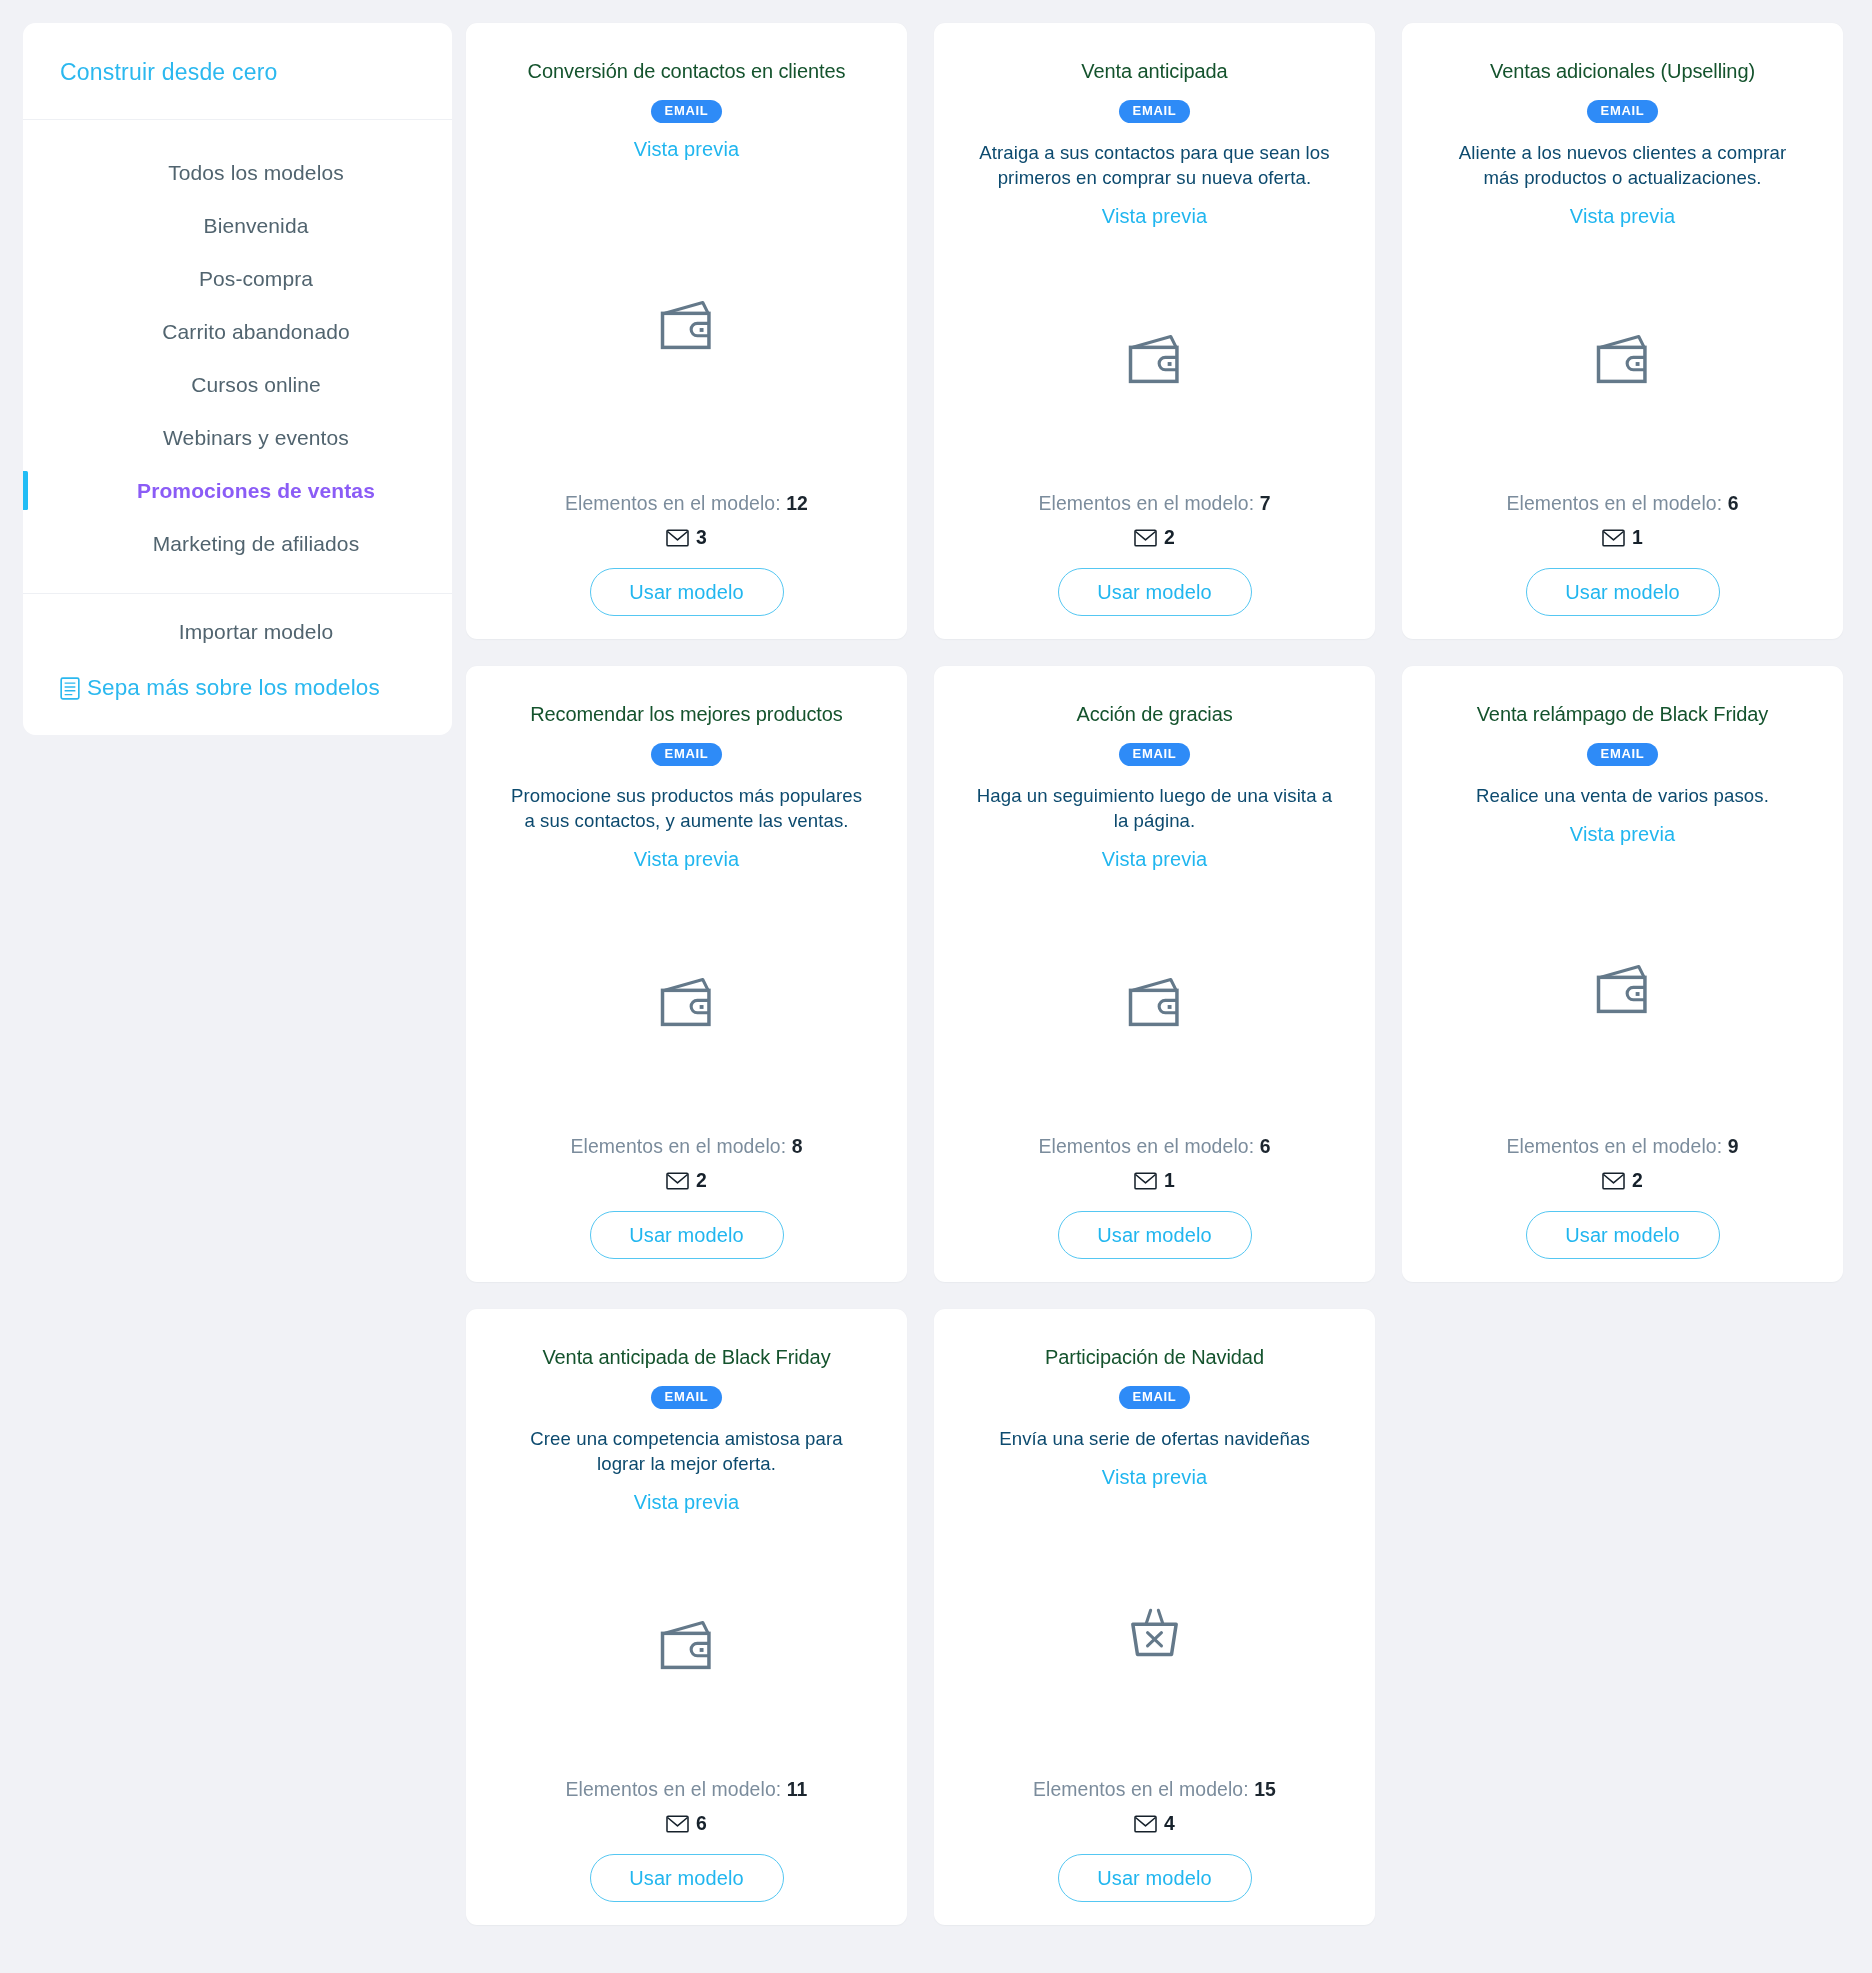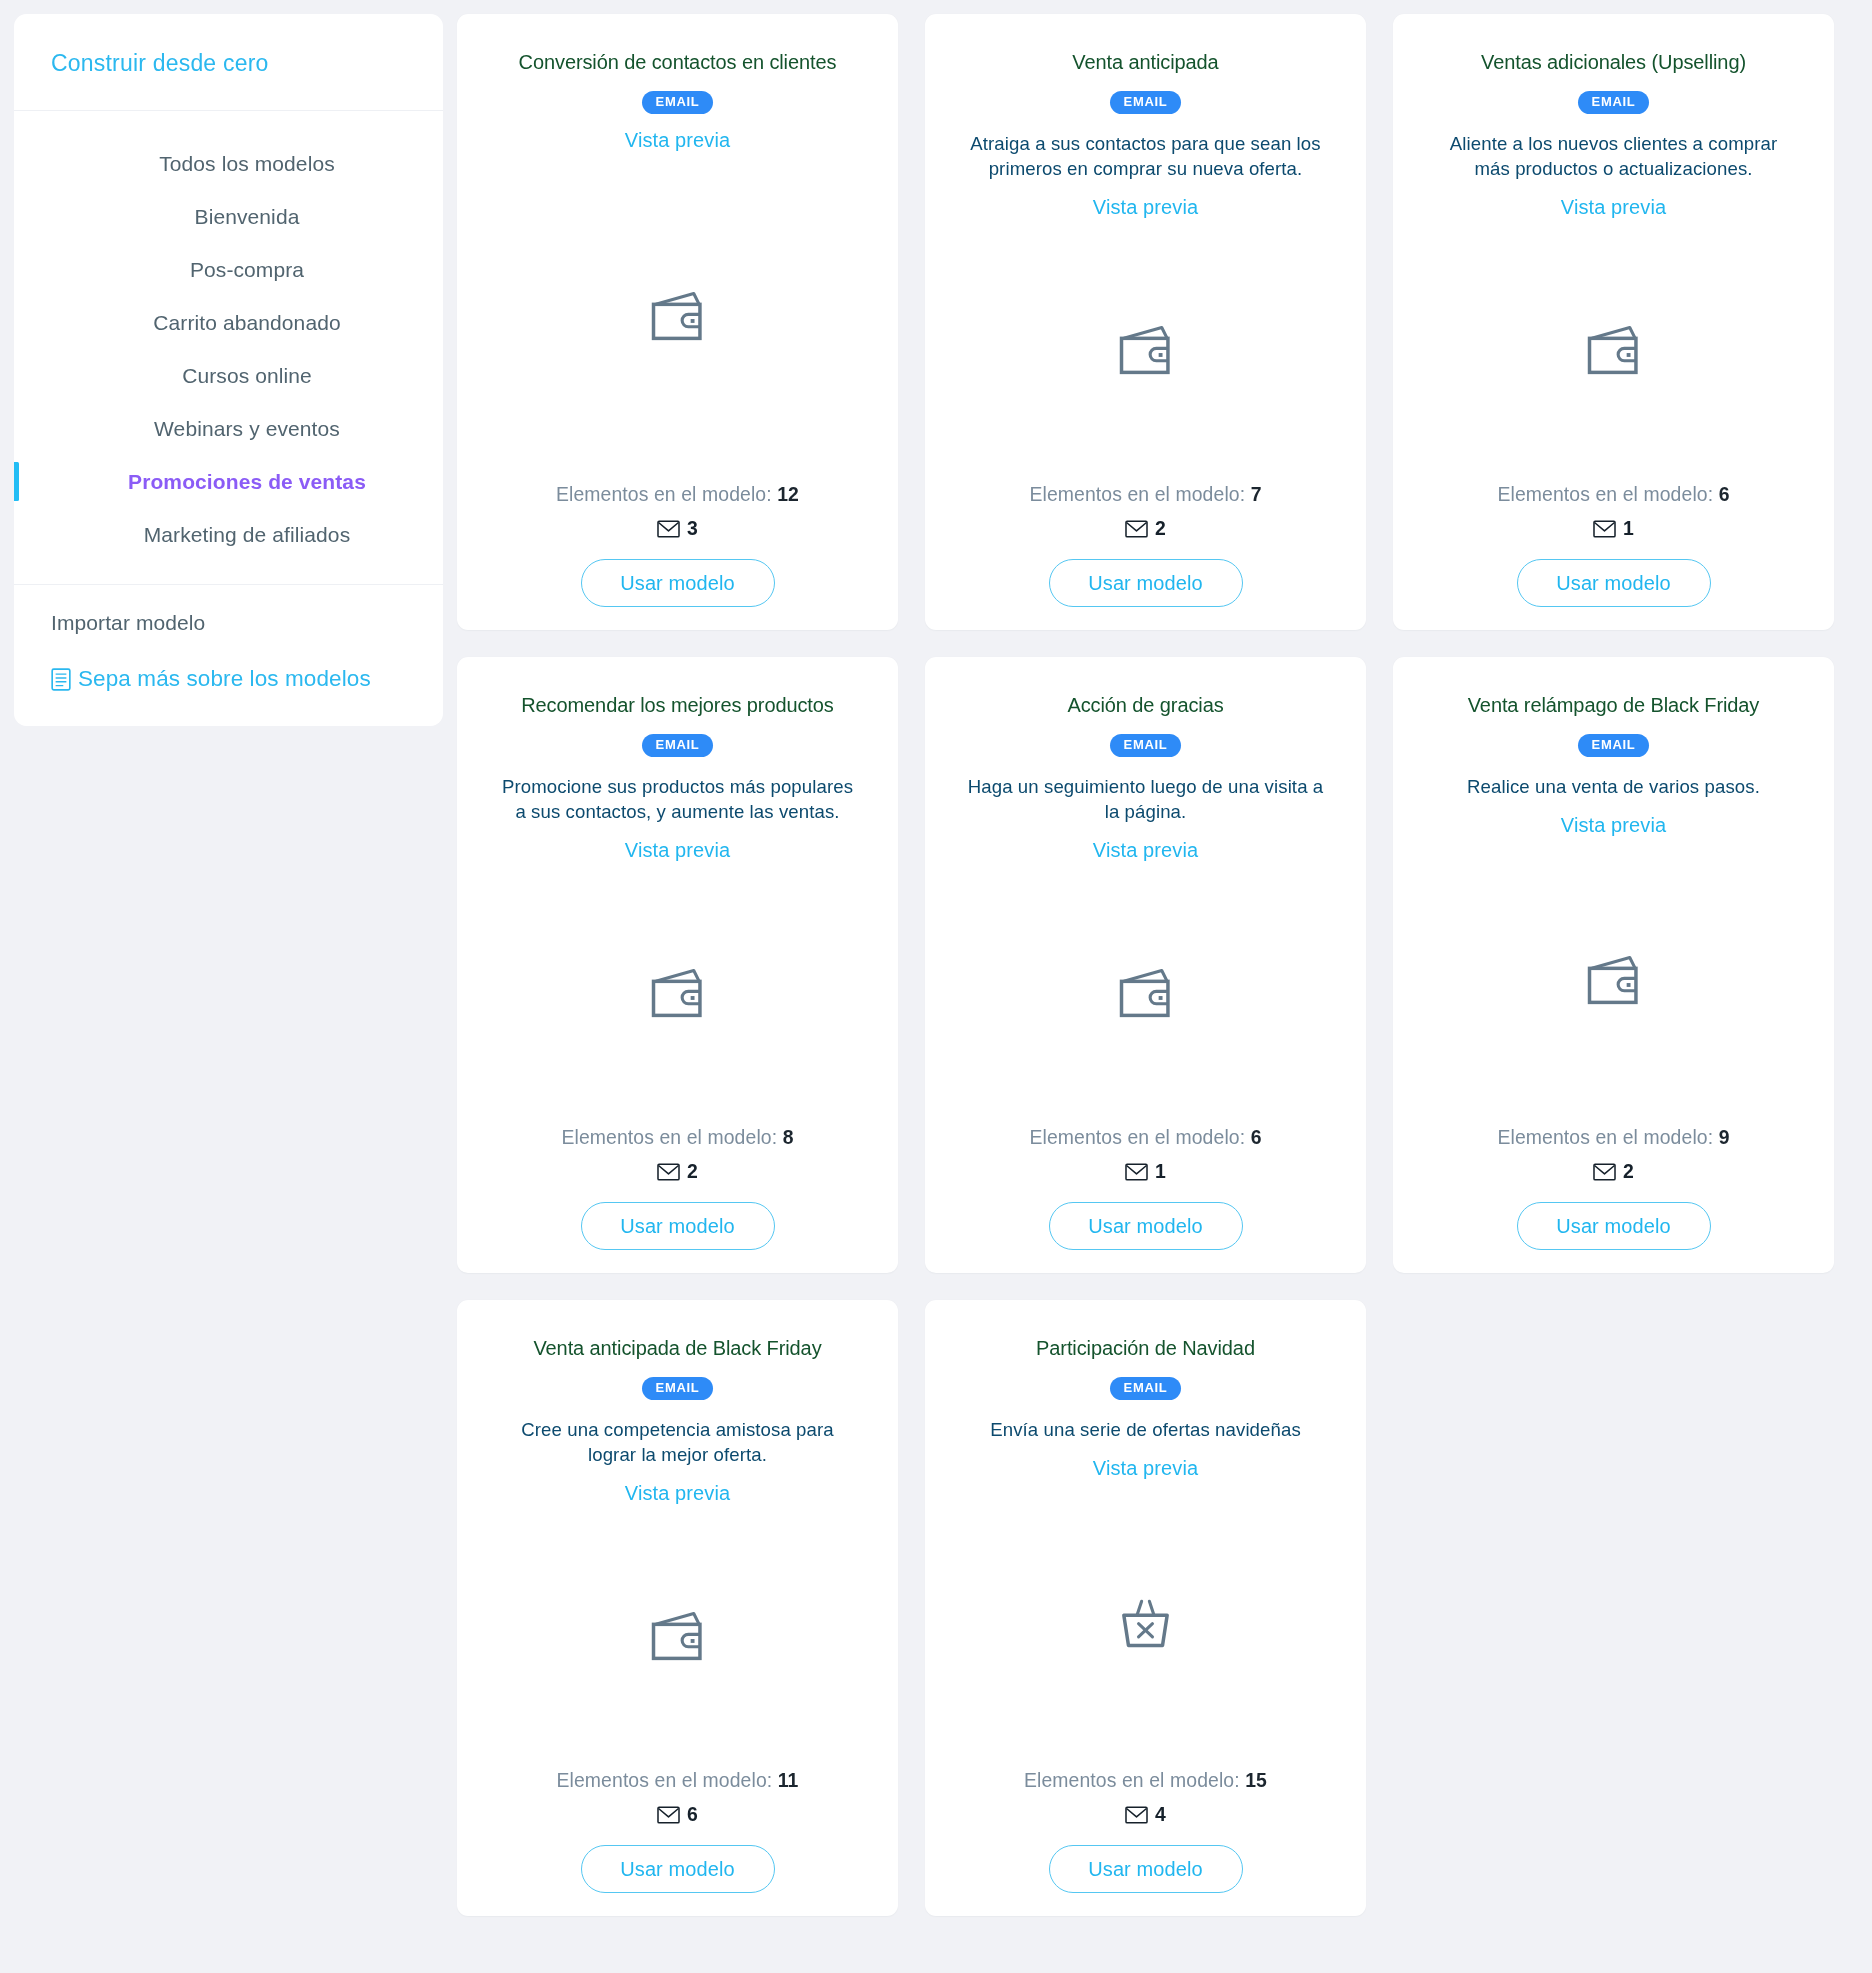--- a/index.html
+++ b/index.html
@@ -12,21 +12,21 @@
     -webkit-font-smoothing: antialiased;
   }
 
   #page {
     position: relative;
     width: 1873px;
     height: 1802px;
     background: #f1f2f6;
     display: flex;
     align-items: flex-start;
-    padding: 14px;
+    padding: 23px;
     gap: 14px;
   }
 
   
   .sidebar {
     width: 429px;
     flex: 0 0 429px;
     background: #ffffff;
     border-radius: 12.4px;
     padding: 0;
@@ -76,20 +76,21 @@
   }
 
   .nav-item.active {
     color: #8b5cf6;
     font-weight: bold;
   }
   .nav-item.active .bar { display: block; }
 
   .sidebar-footer {
     padding: 26px 0 34px 37px;
+    text-align: center;
   }
 
   .import-model {
     font-size: 21px;
     color: #51646f;
     cursor: pointer;
     margin-bottom: 31px;
     display: block;
     letter-spacing: 0.1px;
   }

